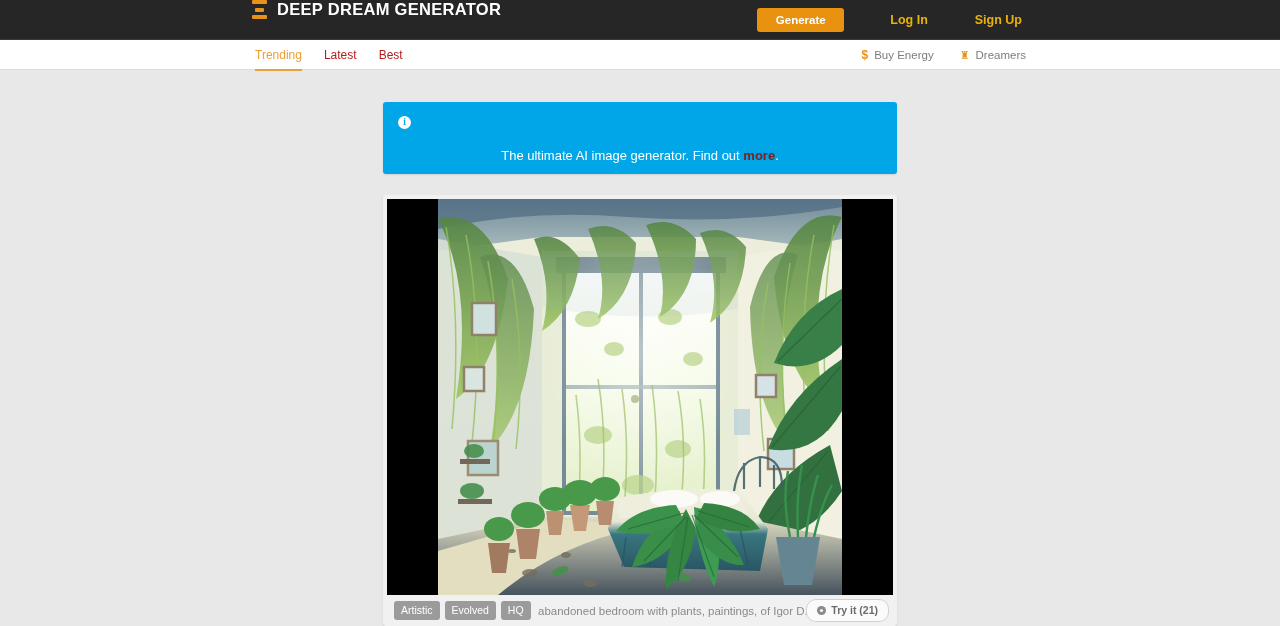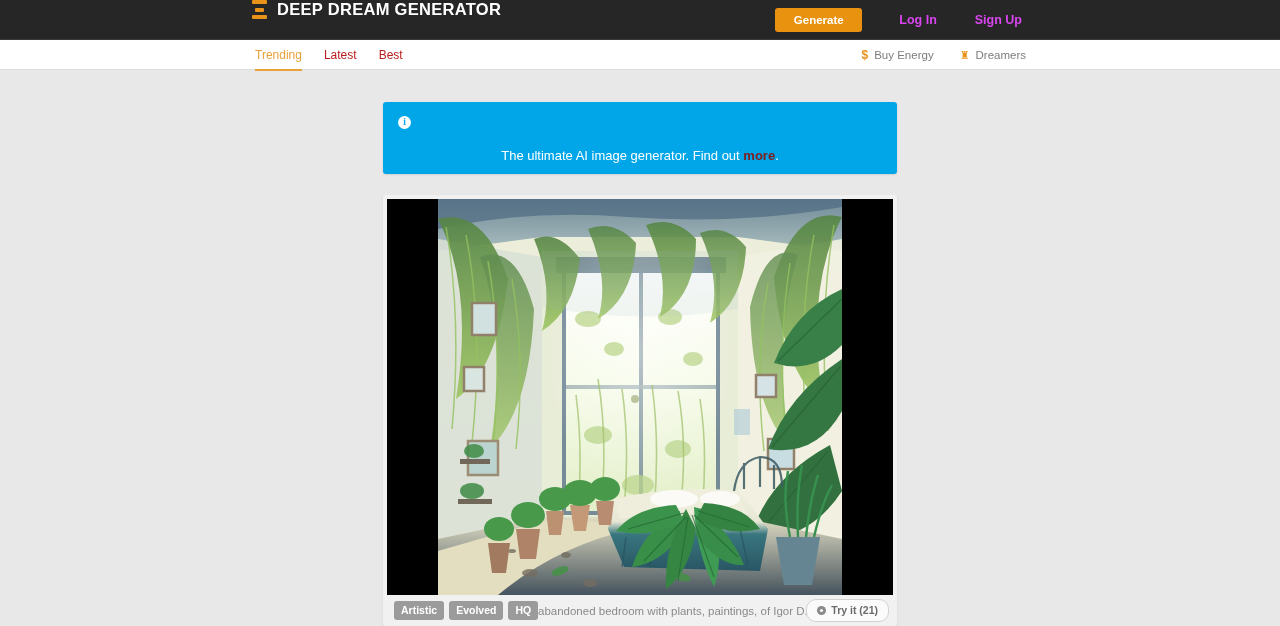--- a/index.html
+++ b/index.html
@@ -31,32 +31,32 @@
   .logo-mark i.b1 { width: 15px; height: 4px; }
   .logo-mark i.b2 { width: 9px;  height: 4px; }
   .logo-mark i.b3 { width: 15px; height: 4px; }
   .brand-text {
     color: #ffffff; font-size: 16.5px; font-weight: bold;
     letter-spacing: 0.3px; white-space: nowrap;
   }
 
   .top-right {
     position: absolute; right: 0; top: 0; height: 40px;
-    display: flex; align-items: center; gap: 1px;
+    display: flex; align-items: center; gap: 10px;
     padding-right: 258px;
   }
   .btn-generate {
     background: #e8920f; color: #ffffff;
     font-size: 11.5px; font-weight: bold;
     border: none; border-radius: 3px;
     padding: 6px 0; width: 87px; text-align: center;
     cursor: pointer; margin-right: 36px;
   }
   .top-link {
-    color: #d946ef; font-size: 12.5px; font-weight: bold;
+    color: #eab308; font-size: 12.5px; font-weight: bold;
     text-decoration: none; cursor: pointer;
     margin-right: 37px; white-space: nowrap;
   }
   .top-link:last-child { margin-right: 0; }
 
   
   .subnav {
     position: absolute; top: 40px; left: 0;
     width: 1280px; height: 30px;
     background: #ffffff;
@@ -145,21 +145,21 @@
 
   
   .card-foot {
     position: absolute; left: 0; bottom: 0;
     width: 514px; height: 31px;
     display: flex; align-items: center;
   }
   .tags { position: absolute; left: 11px; display: flex; gap: 5px; align-items: center; }
   .tag {
     background: #9b9b9b; color: #ffffff;
-    font-size: 10.5px; font-weight: bold;
+    font-size: 10.5px; font-weight: normal;
     border-radius: 3px; padding: 3px 7px 4px; cursor: pointer;
     white-space: nowrap;
   }
   .card-desc {
     position: absolute; left: 155px; width: 420px;
     font-size: 11.5px; color: #8a8a8a; white-space: nowrap;
     overflow: hidden; text-overflow: ellipsis;
   }
   .btn-try {
     position: absolute; right: 8px;

